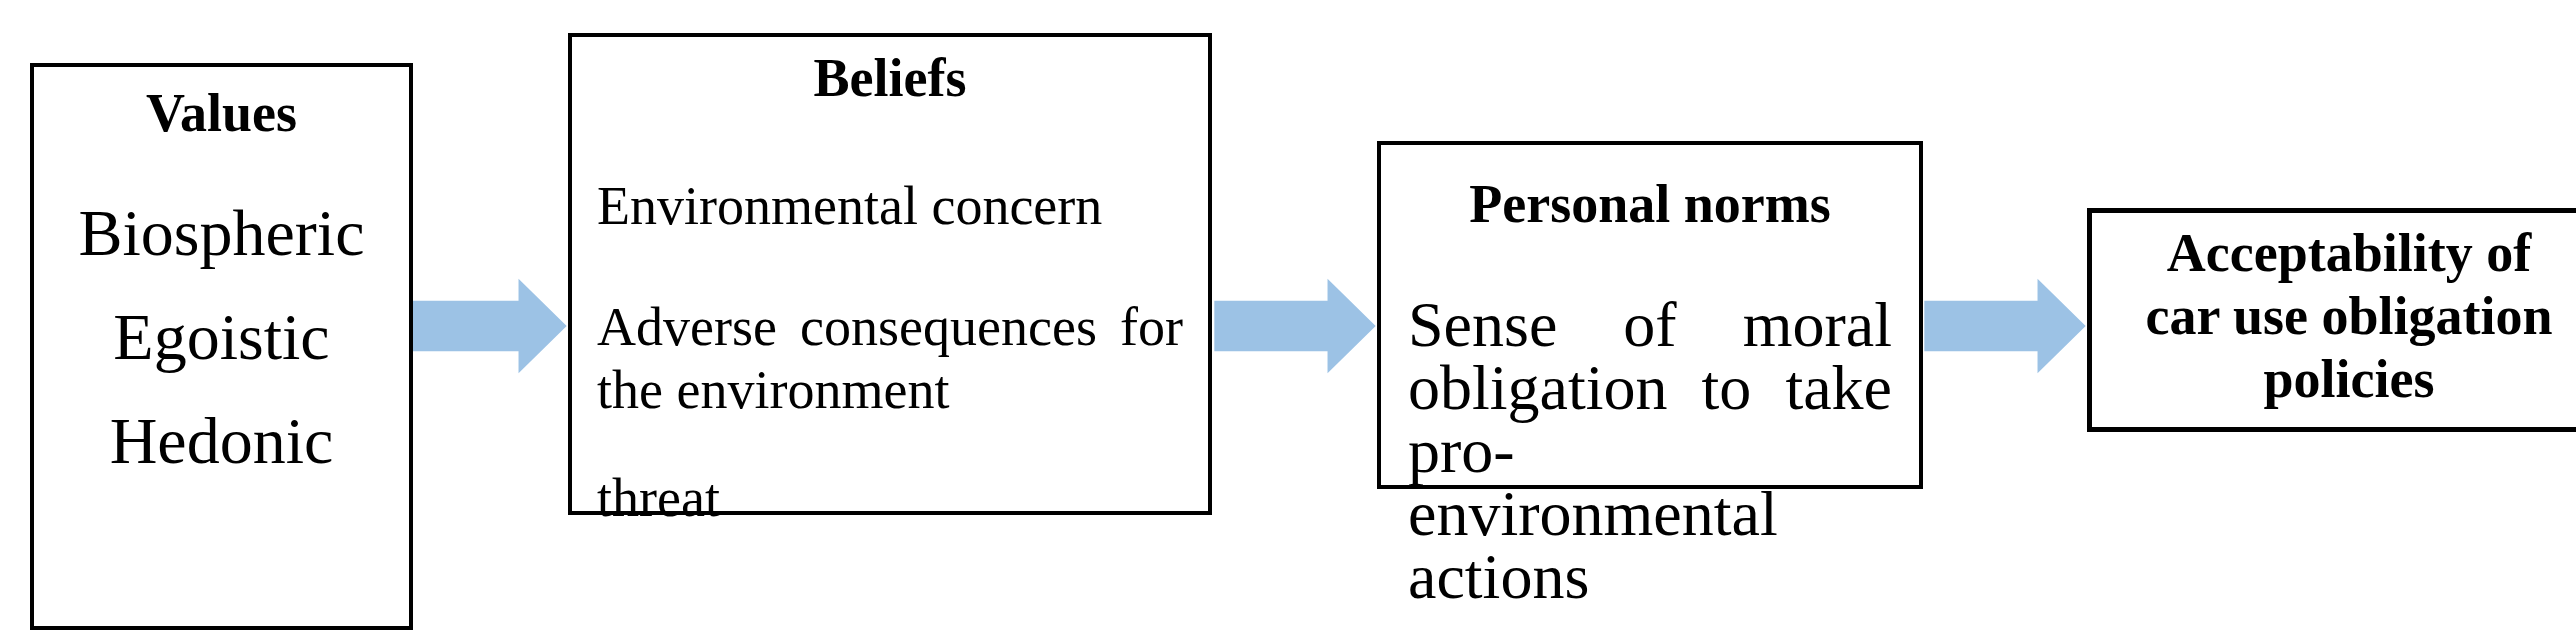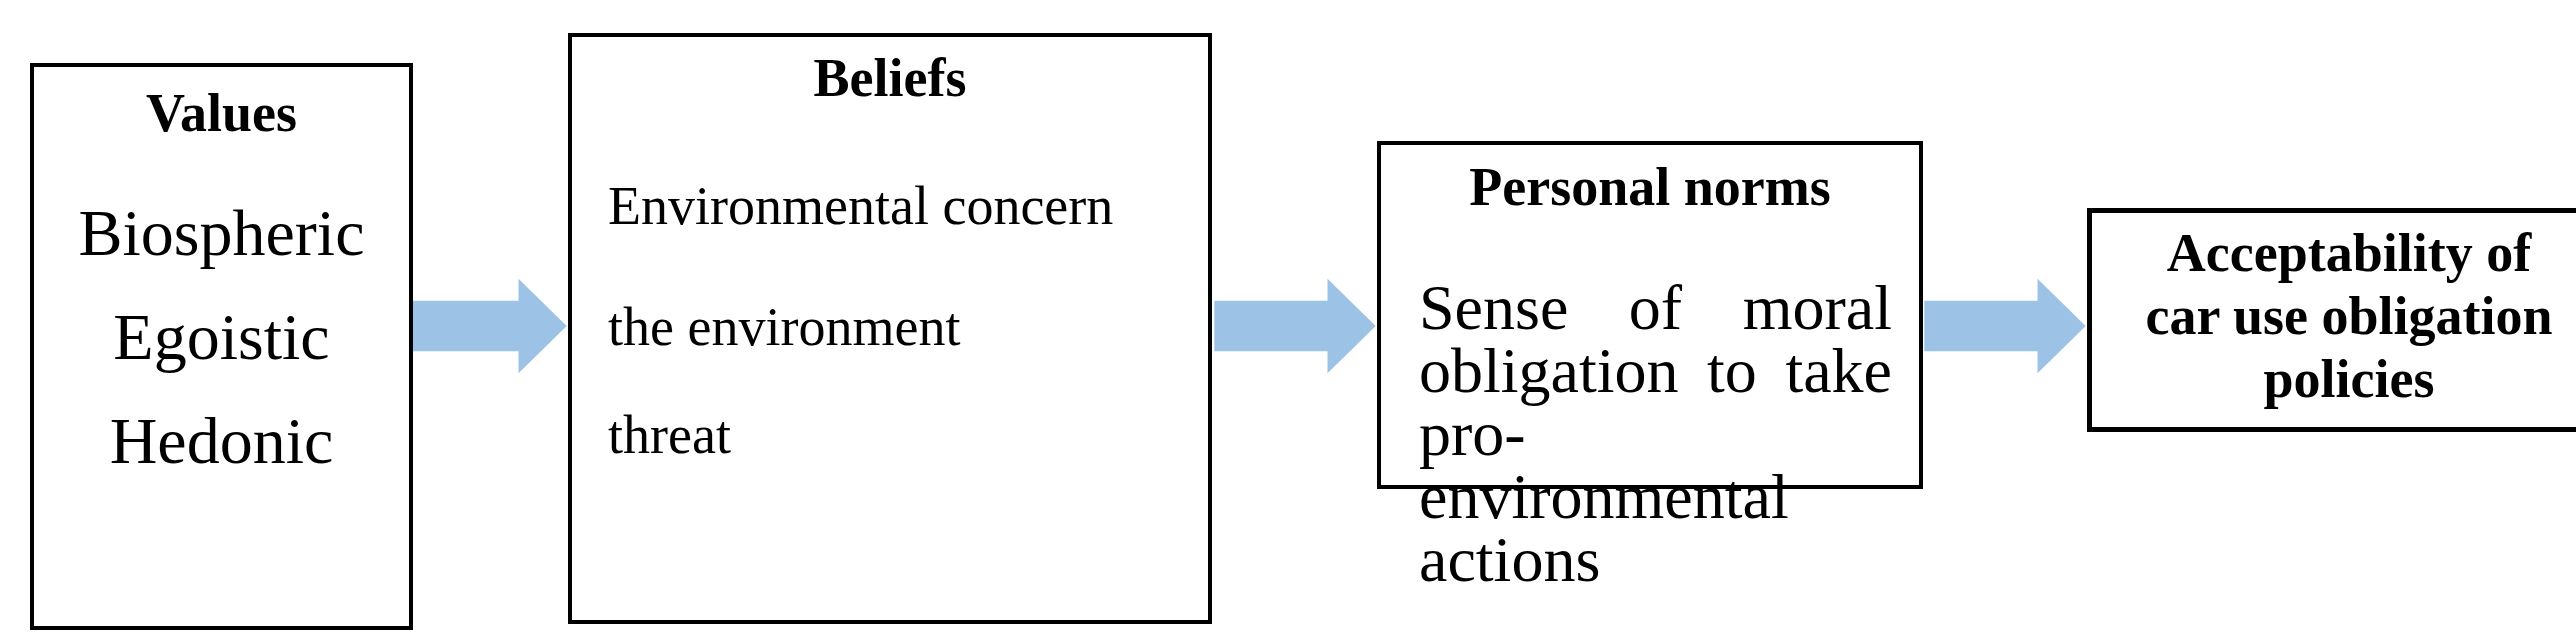--- a/index.html
+++ b/index.html
@@ -32,46 +32,46 @@
   
   #box-values {
     left: 30px; top: 63px; width: 383px; height: 567px;
     padding-top: 12px;
     text-align: center;
   }
   .values-list { margin-top: 34px; }
   .values-item { font-size: 66px; line-height: 104px; }
   
   #box-beliefs {
-    left: 568px; top: 33px; width: 644px; height: 591px;
+    left: 568px; top: 33px; width: 644px; height: 482px;
     padding: 6.8px 25px 0 25px;
   }
   .belief-item { font-size: 54px; line-height: 63px; }
   #belief-item-1 { margin-top: 63px; }
   #belief-item-2 { margin-top: 58px; }
   #belief-item-3 { margin-top: 45px; }
   
   #box-personal-norms {
     left: 1377px; top: 141px; width: 546px; height: 348px;
-    padding: 8px 27px 0 27px;
+    padding: 25px 27px 0 27px;
   }
   .norms-body { margin-top: 55px; font-size: 64px; line-height: 63px; }
   
   #box-acceptability {
     left: 2087px; top: 208px; width: 524px; height: 224px;
     border-width: 5px;
     padding-top: 9.3px;
   }
   .accept-line {
     font-weight: bold;
     font-size: 54px;
     line-height: 63px;
     text-align: center;
   }
-  .line { display: block; margin-left: 11px; }
+  .line { display: block; }
   .justify-last {
     text-align: justify;
     text-align-last: justify;
   }
   .flow-arrow {
     position: absolute;
     z-index: 1;
     width: 162px;
     height: 98px;
     top: 277px;
@@ -97,20 +97,21 @@
   <svg class="flow-arrow" id="arrow-1" viewBox="0 0 191 116" aria-hidden="true">
     <polygon points="0,28 134,28 134,2 191,58 134,114 134,88 0,88" fill="#9CC2E5"></polygon>
   </svg>
 
   <div class="box" id="box-beliefs">
     <div class="box-title">Beliefs</div>
     <div class="belief-item" id="belief-item-1">
       <span class="line">Environmental concern</span>
     </div>
     <div class="belief-item" id="belief-item-2">
+      <span class="line justify-last">Adverse consequences for</span>
       <span class="line">the environment</span>
     </div>
     <div class="belief-item" id="belief-item-3">
       <span class="line">threat</span>
     </div>
   </div>
 
   <svg class="flow-arrow" id="arrow-2" viewBox="0 0 191 116" aria-hidden="true">
     <polygon points="0,28 134,28 134,2 191,58 134,114 134,88 0,88" fill="#9CC2E5"></polygon>
   </svg>

